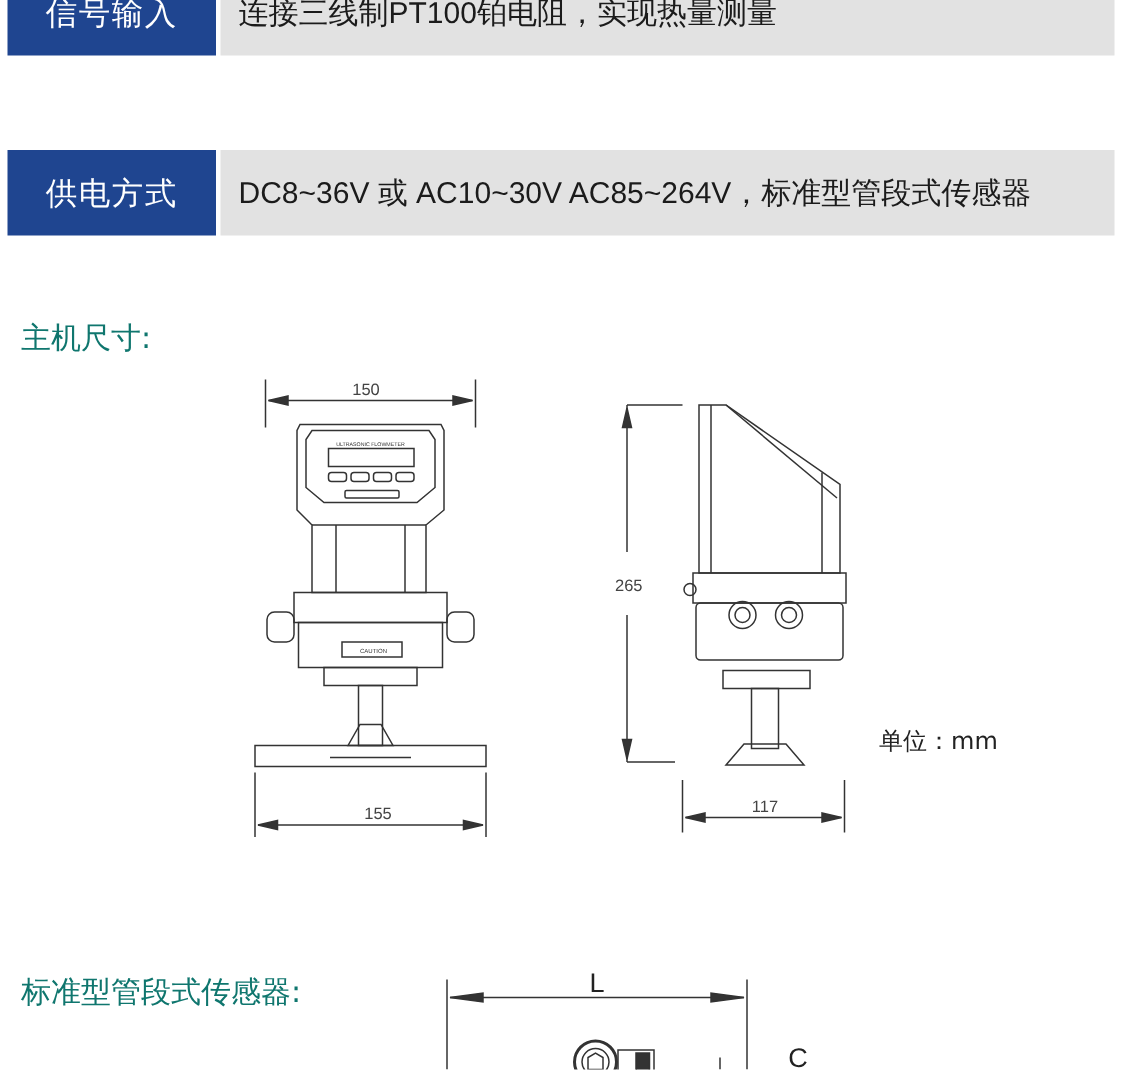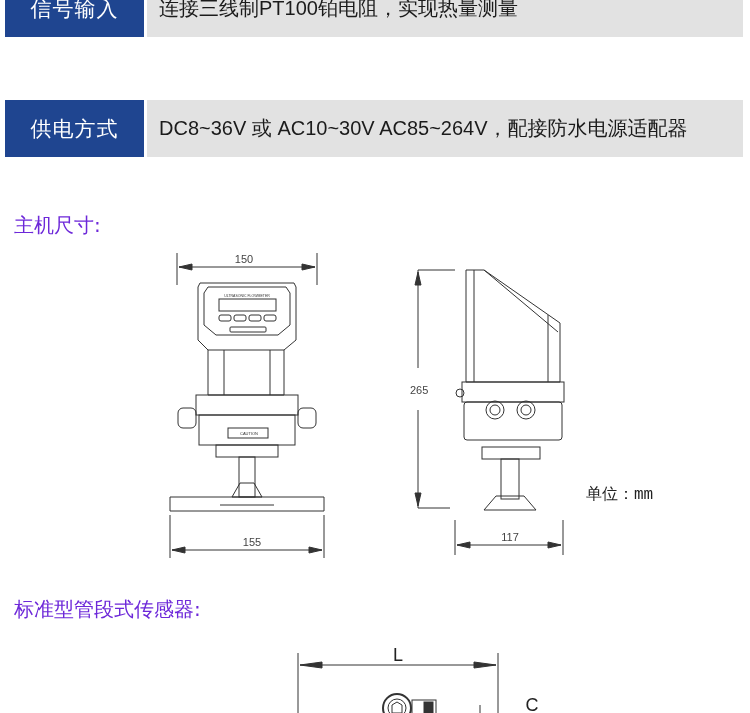--- a/index.html
+++ b/index.html
@@ -1,37 +1,37 @@
 <!DOCTYPE html>
 <html><head>
   <meta charset="utf-8">
   <style>
     html, body { margin:0; padding:0; background:#ffffff; }
     body { width:750px; height:713px; position:relative; overflow:hidden; font-family:"DejaVu Sans", sans-serif; }
     .spec-table { position:absolute; left:5px; top:-20px; width:738px; }
     .spec-row { display:flex; height:57px; margin-bottom:3px; }
     .spec-label { width:139px; background:#1f4590; color:#ffffff; font-size:21px; display:flex; align-items:center; justify-content:center; letter-spacing:1px; }
     .spec-value { flex:1; margin-left:3px; background:#e2e2e2; color:#1b1b1b; font-size:20px; display:flex; align-items:center; padding-left:12px; font-family:"Liberation Sans", sans-serif; }
-    .section-title { position:absolute; left:14px; color:#6d28d9; font-size:20px; }
-    .unit { position:absolute; left:586px; top:484px; font-size:16px; color:#222;font-family:Liberation Mono, monospace; }
+    .section-title { position:absolute; left:14px; color:#0f766e; font-size:20px; }
+    .unit { position:absolute; left:586px; top:484px; font-size:16px; color:#222; }
     svg text { font-family:"Liberation Sans", sans-serif; }
   </style>
 </head>
 <body>
 
 <div class="spec-table">
   <div class="spec-row">
     <div class="spec-label">信号输入</div>
     <div class="spec-value">连接三线制PT100铂电阻，实现热量测量</div>
   </div>
   <div class="spec-row">
   </div>
   <div class="spec-row">
     <div class="spec-label">供电方式</div>
-    <div class="spec-value">DC8~36V  或  AC10~30V  AC85~264V，配接防水电源适配器</div>
+    <div class="spec-value">DC8~36V  或  AC10~30V  AC85~264V，标准型管段式传感器</div>
   </div>
 </div>
 
 <div class="section-title" style="top:212px;">主机尺寸:</div>
 
 <svg style="position:absolute;left:160px;top:245px;" width="170" height="315" viewBox="0 0 170 315" fill="none" stroke="#333" stroke-width="1">
 
   <line x1="17" y1="8" x2="17" y2="40"></line>
     <line x1="157" y1="8" x2="157" y2="40"></line>
   <line x1="19" y1="22" x2="155" y2="22"></line>
@@ -99,21 +99,21 @@
   <line x1="55" y1="260" x2="55" y2="295"></line>
     <line x1="163" y1="260" x2="163" y2="295"></line>
   <line x1="57" y1="285" x2="161" y2="285"></line>
   <polygon points="57,285 70,282 70,288" fill="#333"></polygon>
     <polygon points="161,285 148,282 148,288" fill="#333"></polygon>
   <text x="110" y="281" font-size="11" fill="#444" stroke="none" text-anchor="middle">117</text>
 </svg>
 
 <div class="unit">单位：mm</div>
 
-<div class="section-title" style="top:596px;">标准型管段式传感器:</div>
+<div class="section-title" style="top:648px;">标准型管段式传感器:</div>
 
 <svg style="position:absolute;left:280px;top:630px;" width="300" height="83" viewBox="0 0 300 83" fill="none" stroke="#333" stroke-width="1">
   <line x1="18" y1="23" x2="18" y2="83"></line>
     <line x1="218" y1="23" x2="218" y2="83"></line>
   <line x1="20" y1="35" x2="216" y2="35"></line>
   <polygon points="20,35 42,32 42,38" fill="#333"></polygon>
     <polygon points="216,35 194,32 194,38" fill="#333"></polygon>
   <text x="118" y="31" font-size="18" fill="#222" stroke="none" text-anchor="middle">L</text>
   <circle cx="117" cy="78" r="14" stroke-width="2"></circle>
   <circle cx="117" cy="78" r="9"></circle>

